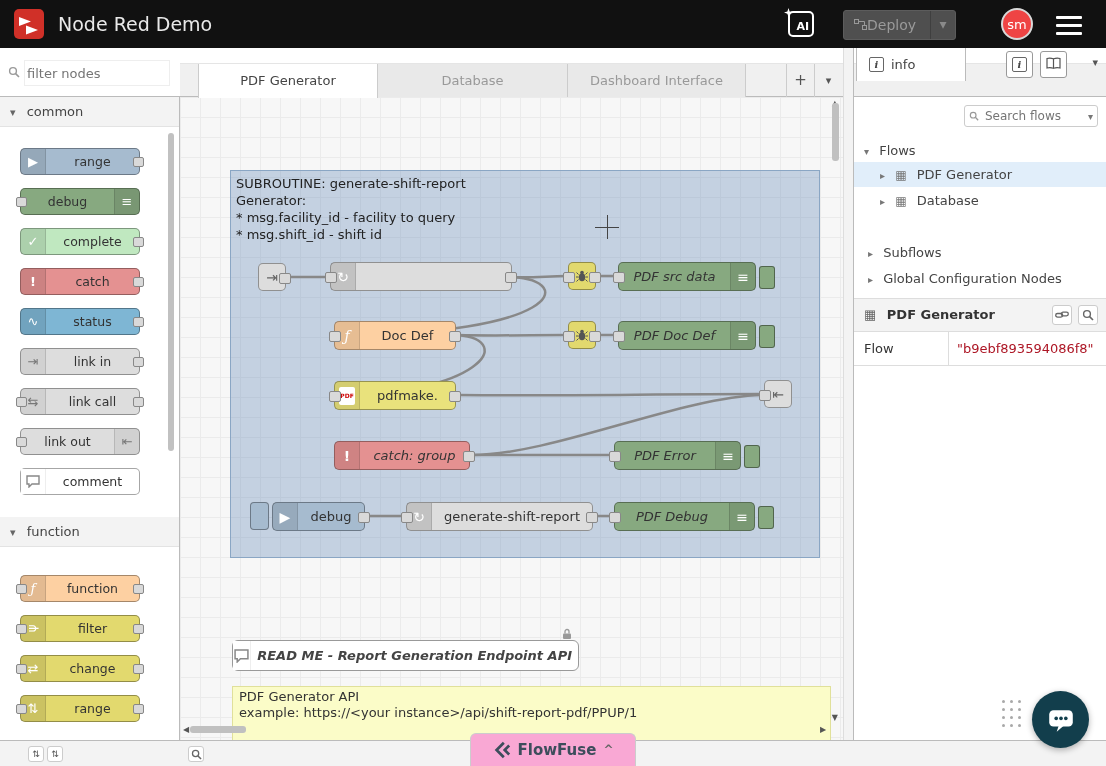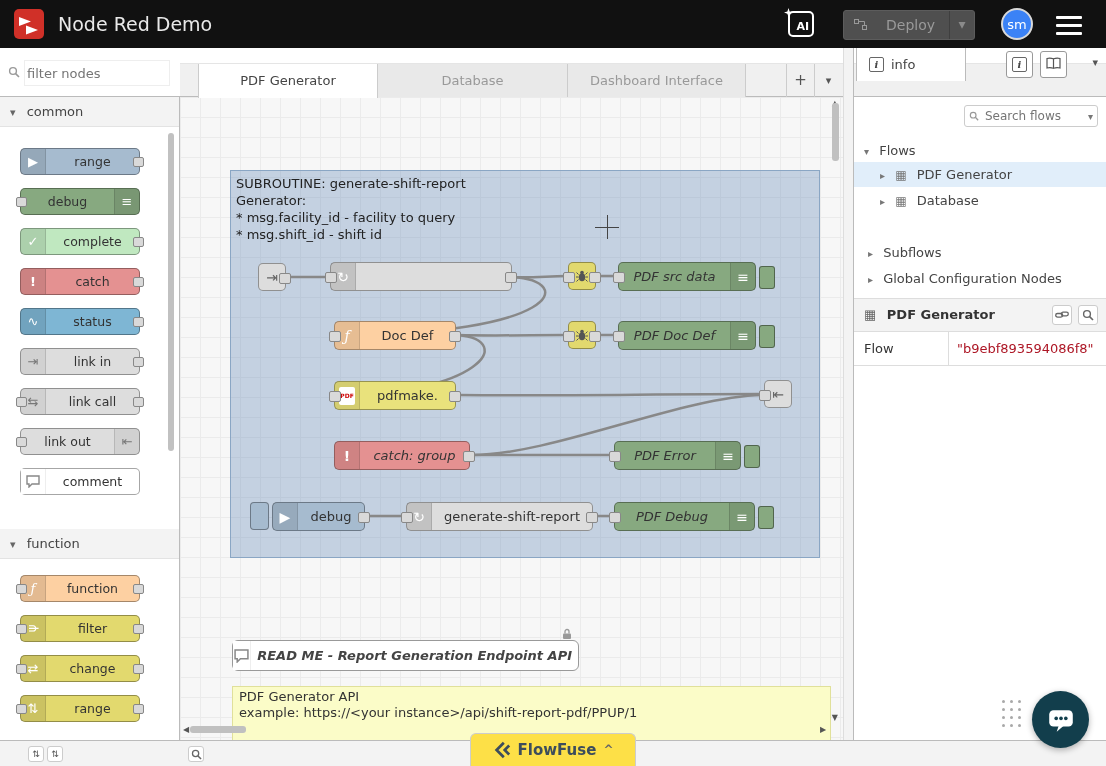--- a/index.html
+++ b/index.html
@@ -5,23 +5,23 @@
   html,body{margin:0;padding:0}
   body{width:1106px;height:766px;position:relative;overflow:hidden;
        font-family:"DejaVu Sans","Liberation Sans",sans-serif;background:#fff;font-size:13px;color:#333}
   
   #header{position:absolute;left:0;top:0;width:1106px;height:48px;background:#111;z-index:50}
   #logo{position:absolute;left:14px;top:9px;width:30px;height:30px;border-radius:5px;background:#d03028;display:flex;align-items:center;justify-content:center}
   #hdr-title{position:absolute;left:58px;top:0;height:48px;line-height:48px;color:#e9e9e9;font-size:19px}
   #ai-box{position:absolute;left:788px;top:11px;width:26px;height:26px;border:2px solid #fff;border-radius:5px;color:#fff;font-size:11px;font-weight:bold;display:flex;align-items:flex-end;justify-content:flex-end;padding:0 3px 2px 0;box-sizing:border-box}
   #ai-spark{position:absolute;left:-6px;top:-6px}
   #deploy{position:absolute;left:843px;top:10px;height:28px;background:#4f4f4f;border:1px solid #5c5c5c;border-radius:3px;display:flex;align-items:center;color:#9a9a9a;font-size:14px}
-  #deploy .dmain{display:flex;align-items:center;gap:19px;padding:0 14px 0 10px}
+  #deploy .dmain{display:flex;align-items:center;gap:0;padding:0 14px 0 10px}
   #deploy .dcaret{width:24px;text-align:center;border-left:1px solid #3f3f3f;align-self:stretch;line-height:26px;color:#8a8a8a}
-  #avatar{position:absolute;left:1001px;top:8px;width:32px;height:32px;border-radius:50%;background:#3b82f6;border:2px solid #d9d9d9;box-sizing:border-box;color:#fff;font-size:13px;display:flex;align-items:center;justify-content:center}
+  #avatar{position:absolute;left:1001px;top:8px;width:32px;height:32px;border-radius:50%;background:#ef4444;border:2px solid #d9d9d9;box-sizing:border-box;color:#fff;font-size:13px;display:flex;align-items:center;justify-content:center}
   #burger{position:absolute;left:1056px;top:16px;width:26px}
   #burger div{height:3px;background:#fff;border-radius:1px;margin-bottom:5px}
   
   #palette{position:absolute;left:0;top:48px;width:180px;height:692px;background:#fff;border-right:1px solid #bbb;box-sizing:border-box}
   #pal-filter{position:absolute;left:0;top:0;width:180px;height:49px;border-bottom:1px solid #bbb;box-sizing:border-box;background:#fff}
   #pal-filter svg{position:absolute;left:8px;top:18px}
   #pal-filter input{position:absolute;left:24px;top:12px;width:140px;height:22px;border:1px solid #eee;font-size:13px;color:#555;outline:none;font-family:inherit}
   #pal-body{position:absolute;left:0;top:49px;width:179px;height:643px;overflow:hidden;background:#fff}
   .pcat{position:absolute;left:0;width:179px;height:30px;background:#f3f3f3;border-bottom:1px solid #e3e3e3;line-height:30px;padding-left:10px;box-sizing:border-box;color:#444;font-size:13px;cursor:pointer}
   .pcat .chev{display:inline-block;margin-right:7px;color:#666;font-size:11px}
@@ -89,21 +89,21 @@
   .trow.sel{background:#e1eefa}
   #sb-sect{position:absolute;left:0;top:250px;width:252px;height:34px;background:#f3f3f3;border-top:1px solid #ddd;border-bottom:1px solid #ddd;box-sizing:border-box;line-height:32px;padding-left:10px;font-weight:bold;color:#333}
   #sb-sect .ficon{font-weight:normal;color:#666;margin-right:6px}
   .sect-btn{position:absolute;top:6px;width:20px;height:20px;background:#fff;border:1px solid #ccc;border-radius:3px;display:flex;align-items:center;justify-content:center;cursor:pointer;box-sizing:border-box}
   #sb-prop{position:absolute;left:0;top:284px;width:252px;height:34px;border-bottom:1px solid #ddd;box-sizing:border-box;display:flex}
   #sb-prop .plabel{width:94px;line-height:34px;padding-left:10px;color:#333;box-sizing:border-box}
   #sb-prop .pvalue{flex:1;border-left:1px solid #ddd;line-height:34px;padding-left:8px;color:#ad1625;white-space:nowrap;overflow:hidden}
   
   #footer{position:absolute;left:0;top:740px;width:1106px;height:26px;background:#f3f3f3;border-top:1px solid #bbb;box-sizing:border-box}
   .fbtn{position:absolute;top:5px;width:16px;height:16px;background:#fff;border:1px solid #ccc;border-radius:3px;font-size:9px;color:#555;display:flex;align-items:center;justify-content:center;cursor:pointer;box-sizing:border-box}
-  #ff-widget{position:absolute;left:470px;top:733px;width:166px;height:33px;background:#fde047;border:1px solid #ccc;border-bottom:none;border-radius:6px 6px 0 0;box-sizing:border-box;display:flex;align-items:center;justify-content:center;gap:7px;z-index:60;cursor:pointer}
+  #ff-widget{position:absolute;left:470px;top:733px;width:166px;height:33px;background:#f9a8d4;border:1px solid #ccc;border-bottom:none;border-radius:6px 6px 0 0;box-sizing:border-box;display:flex;align-items:center;justify-content:center;gap:7px;z-index:60;cursor:pointer}
   #ff-widget .fftext{font-size:15px;font-weight:bold;color:#3d4d5c}
   #ff-widget .ffchev{color:#666;font-size:12px;font-weight:bold}
   
   #dots{position:absolute;left:1002px;top:700px;width:24px;height:30px;display:grid;grid-template-columns:repeat(3,8px);grid-auto-rows:8px;z-index:70}
   #dots i{width:3px;height:3px;border-radius:50%;background:#a9a9a9}
   #chat{position:absolute;left:1032px;top:691px;width:57px;height:57px;border-radius:50%;background:#123e4c;display:flex;align-items:center;justify-content:center;z-index:70;cursor:pointer;box-shadow:0 2px 6px rgba(0,0,0,.3)}
 </style>
 </head>
 <body>
 
@@ -197,21 +197,21 @@
     </div>
     <div class="pnode" style="top:371px;background:#fff">
       <span class="p-icon" style="background:#fff;border-right:1px solid #eee">
           <svg width="14" height="13" viewBox="0 0 14 13">
             <path d="M1 1 h12 v8 h-7 l-3 3 v-3 h-2 z" fill="none" stroke="#888" stroke-width="1.4"></path>
           </svg>
         </span>
       <span class="p-label">comment</span>
     </div>
 
-    <div class="pcat" style="top:432px">
+    <div class="pcat" style="top:420px">
       <span class="chev">▾</span>
       <span>function</span>
     </div>
 
     <div class="pnode" style="top:478px;background:#fdd0a2">
       <span class="p-icon" style="font-style:italic;font-family:'DejaVu Serif',serif">ƒ</span>
       <span class="p-label">function</span>
       <span class="pport l"></span>
       <span class="pport r"></span>
     </div>

